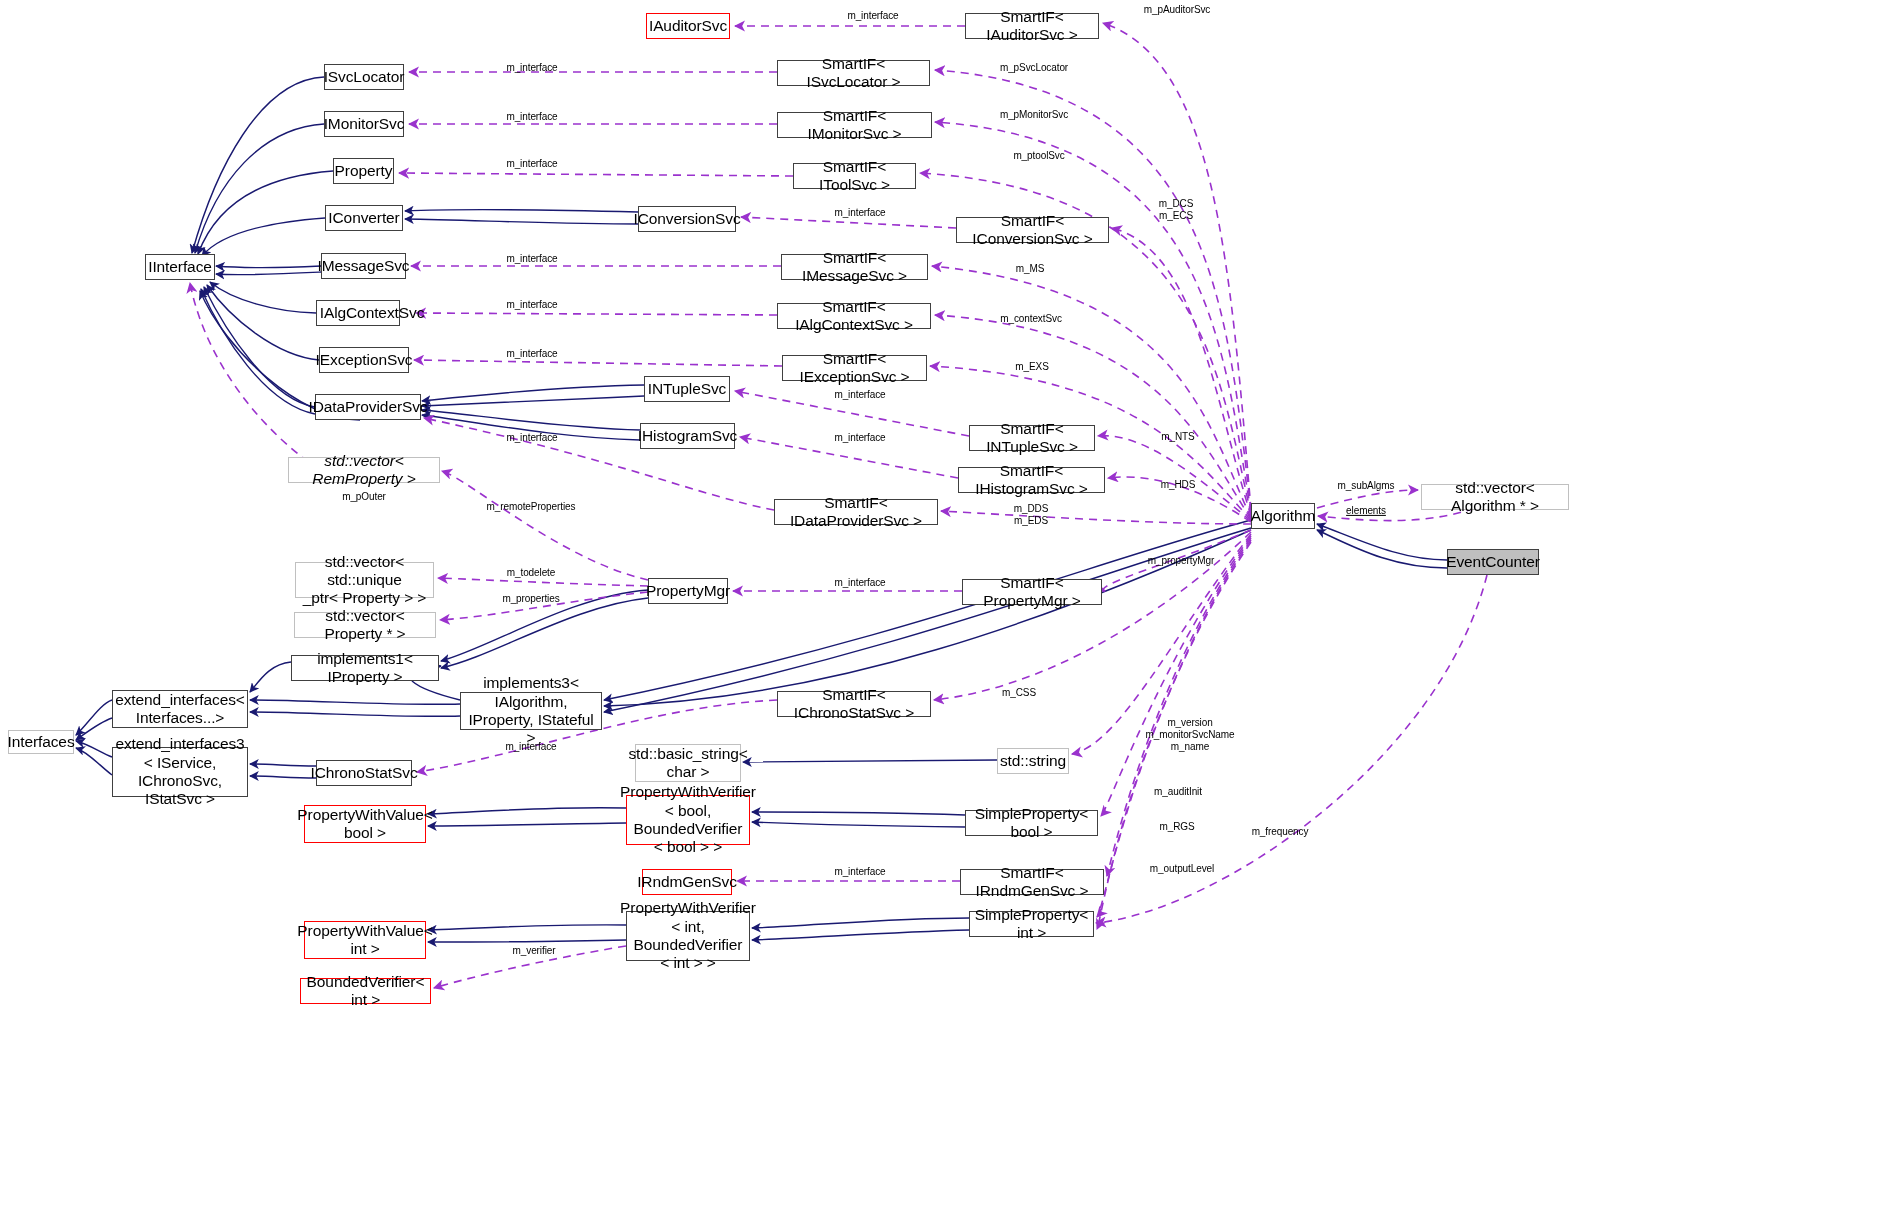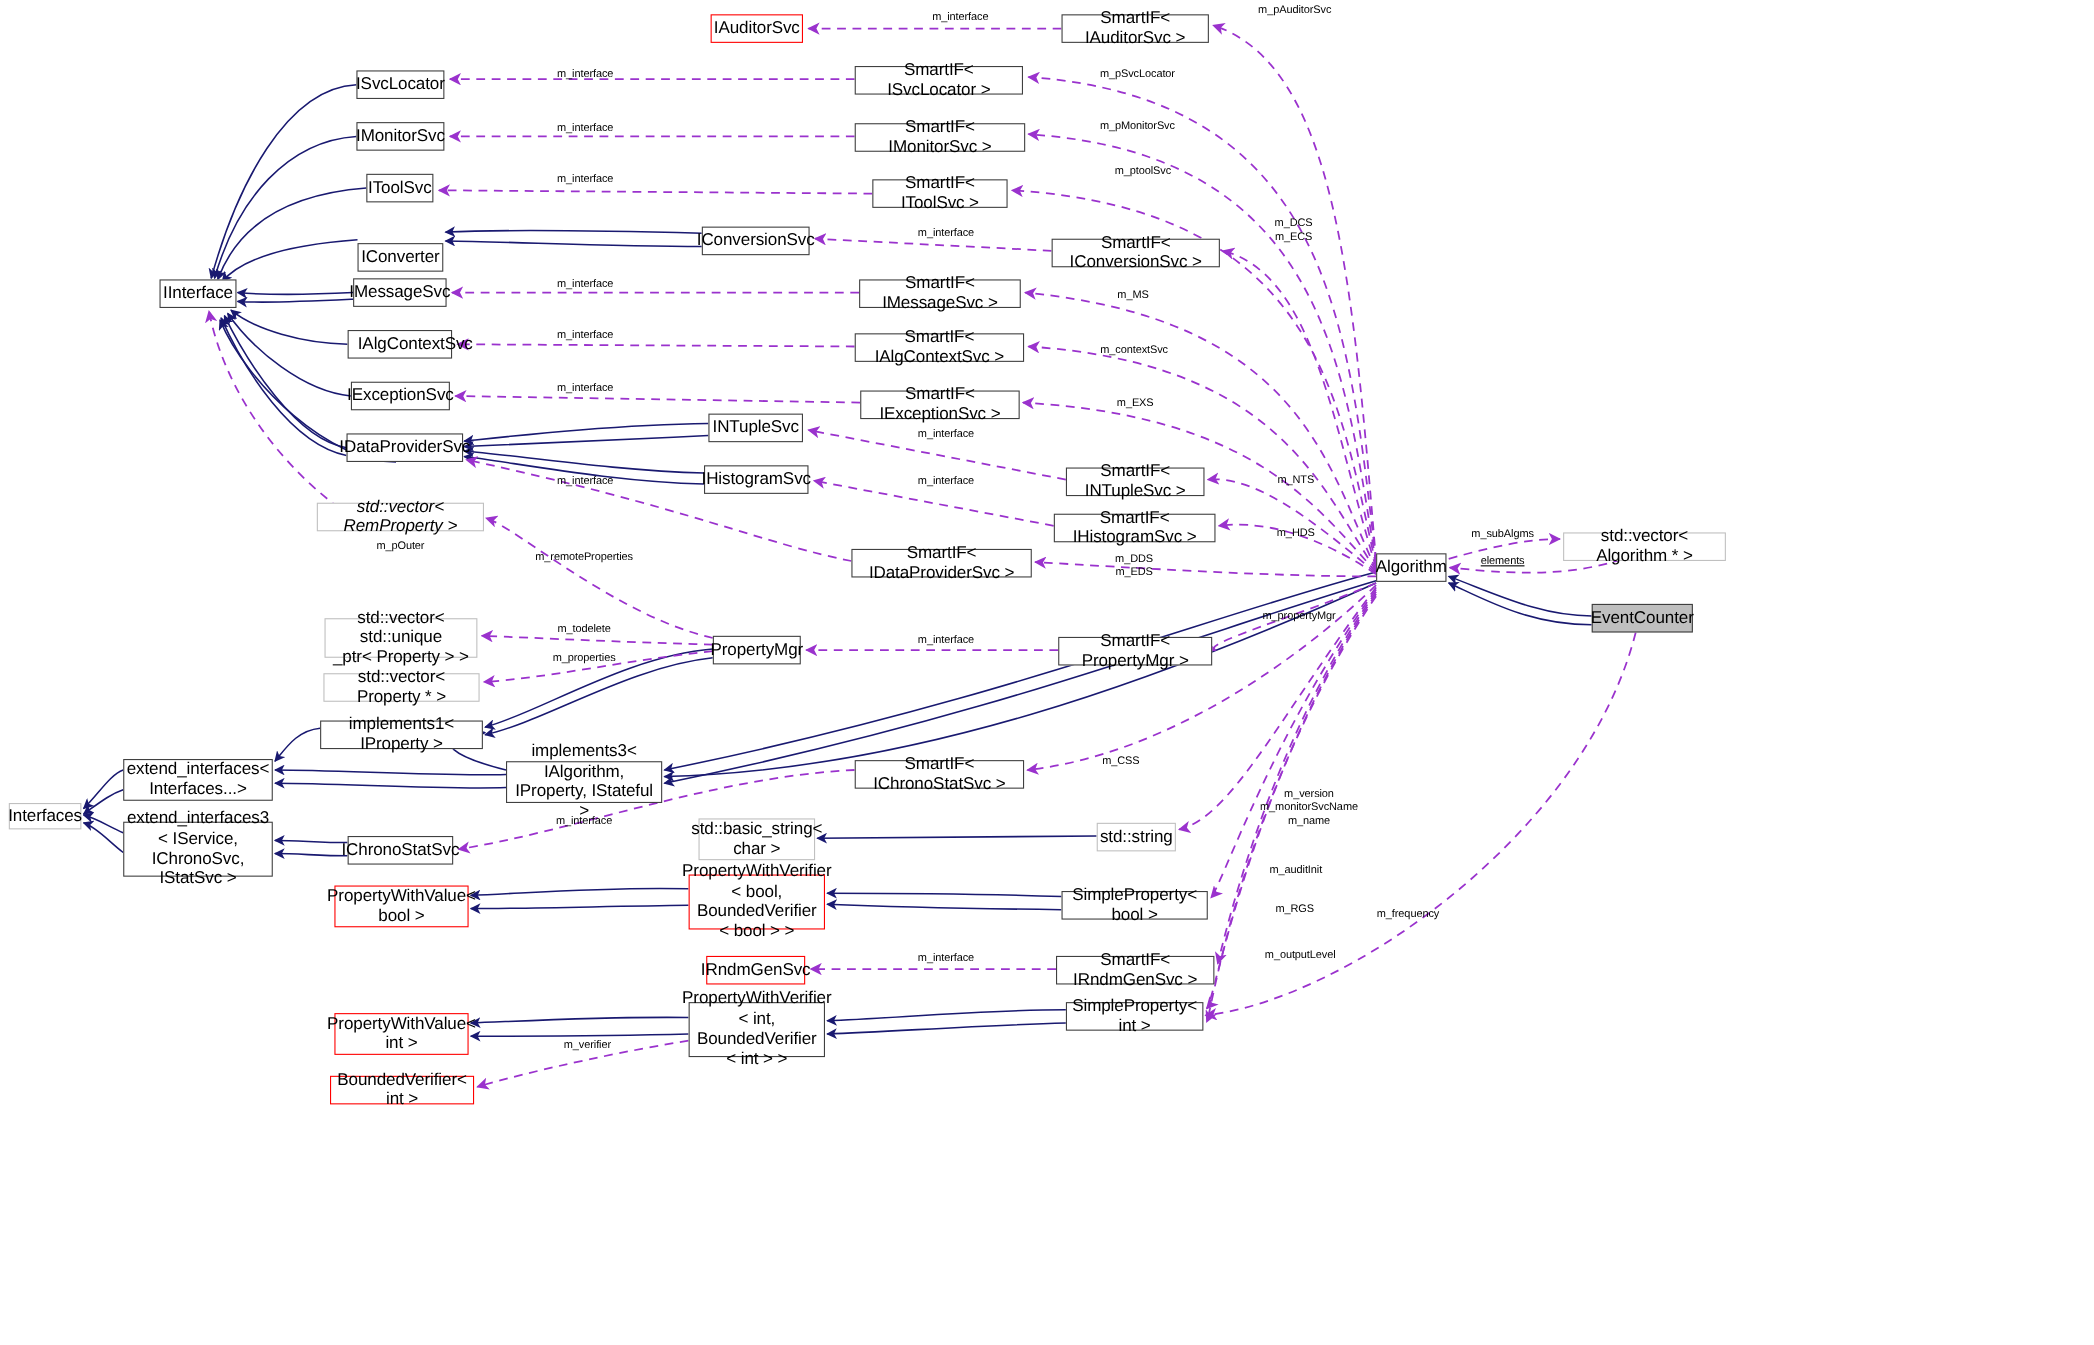--- a/index.html
+++ b/index.html
@@ -205,29 +205,29 @@
     </g>
   </svg>
 
   <div id="nodes">
       <div class="node red" style="left: 646px; top: 13px; width: 84px; height: 26px;">IAuditorSvc</div>
       <div class="node cls" style="left: 965px; top: 13px; width: 134px; height: 26px;">SmartIF&lt; IAuditorSvc &gt;</div>
       <div class="node cls" style="left: 324px; top: 64px; width: 80px; height: 26px;">ISvcLocator</div>
       <div class="node cls" style="left: 777px; top: 60px; width: 153px; height: 26px;">SmartIF&lt; ISvcLocator &gt;</div>
       <div class="node cls" style="left: 324px; top: 111px; width: 80px; height: 26px;">IMonitorSvc</div>
       <div class="node cls" style="left: 777px; top: 112px; width: 155px; height: 26px;">SmartIF&lt; IMonitorSvc &gt;</div>
-      <div class="node cls" style="left: 333px; top: 158px; width: 61px; height: 26px;">IToolSvc</div>
+      <div class="node cls" style="left: 333px; top: 158px; width: 61px; height: 26px;">Property</div>
       <div class="node cls" style="left: 793px; top: 163px; width: 123px; height: 26px;">SmartIF&lt; IToolSvc &gt;</div>
-      <div class="node cls" style="left: 325px; top: 205px; width: 78px; height: 26px; margin-top: 16px;">IConverter</div>
+      <div class="node cls" style="left: 325px; top: 205px; width: 78px; height: 26px;">IConverter</div>
       <div class="node cls" style="left: 638px; top: 206px; width: 98px; height: 26px;">IConversionSvc</div>
       <div class="node cls" style="left: 956px; top: 217px; width: 153px; height: 26px;">SmartIF&lt; IConversionSvc &gt;</div>
       <div class="node cls" style="left: 145px; top: 254px; width: 70px; height: 26px;">IInterface</div>
       <div class="node cls" style="left: 321px; top: 253px; width: 85px; height: 26px;">IMessageSvc</div>
       <div class="node cls" style="left: 781px; top: 254px; width: 147px; height: 26px;">SmartIF&lt; IMessageSvc &gt;</div>
-      <div class="node cls" style="left: 316px; top: 300px; width: 95px; height: 26px; padding-left: 32px;">IAlgContextSvc</div>
+      <div class="node cls" style="left: 316px; top: 300px; width: 84px; height: 26px; padding-left: 32px;">IAlgContextSvc</div>
       <div class="node cls" style="left: 777px; top: 303px; width: 154px; height: 26px;">SmartIF&lt; IAlgContextSvc &gt;</div>
       <div class="node cls" style="left: 319px; top: 347px; width: 90px; height: 26px;">IExceptionSvc</div>
       <div class="node cls" style="left: 782px; top: 355px; width: 145px; height: 26px;">SmartIF&lt; IExceptionSvc &gt;</div>
       <div class="node cls" style="left: 644px; top: 376px; width: 86px; height: 26px;">INTupleSvc</div>
       <div class="node cls" style="left: 315px; top: 394px; width: 106px; height: 26px;">IDataProviderSvc</div>
       <div class="node cls" style="left: 640px; top: 423px; width: 95px; height: 26px;">IHistogramSvc</div>
       <div class="node cls" style="left: 969px; top: 425px; width: 126px; height: 26px;">SmartIF&lt; INTupleSvc &gt;</div>
       <div class="node lite" style="left: 288px; top: 457px; width: 152px; height: 26px; font-style: italic;">std::vector&lt; RemProperty &gt;</div>
       <div class="node cls" style="left: 958px; top: 467px; width: 147px; height: 26px;">SmartIF&lt; IHistogramSvc &gt;</div>
       <div class="node cls" style="left: 774px; top: 499px; width: 164px; height: 26px;">SmartIF&lt; IDataProviderSvc &gt;</div>

